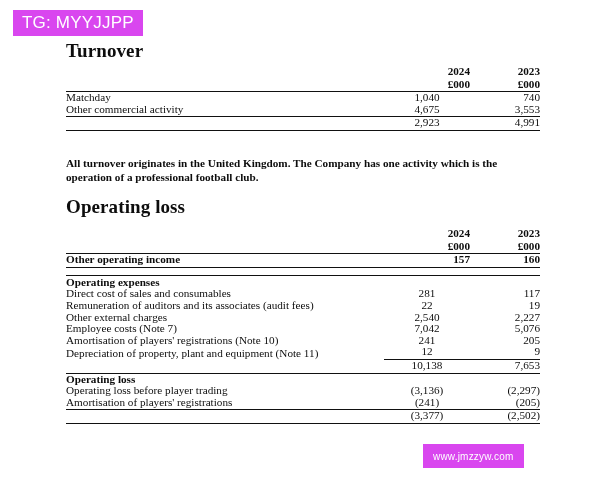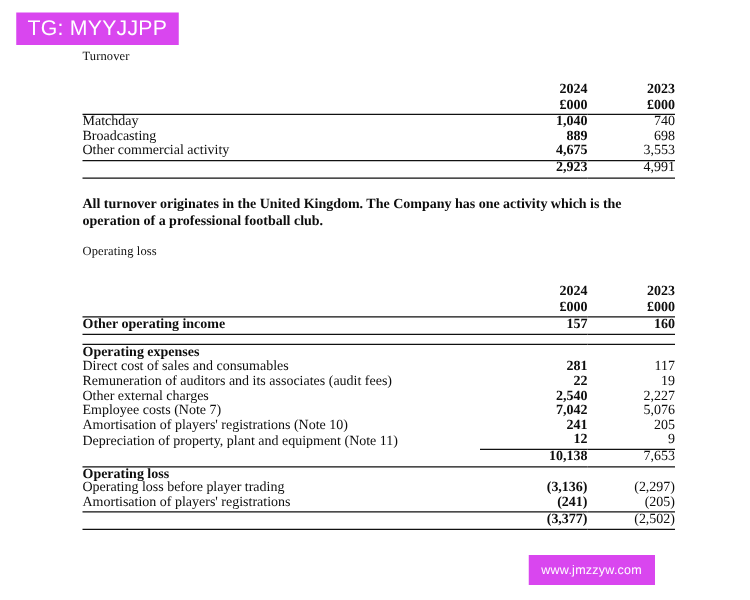--- a/index.html
+++ b/index.html
@@ -46,22 +46,22 @@
     top: 444px;
     height: 24px;
     padding: 0 10px;
     font-size: 10px;
   }
 
   
   .section-heading {
     position: absolute;
     left: 66px;
-    font-weight: normal;
-    font-size: 10px;
+    font-weight: bold;
+    font-size: 19px;
     letter-spacing: 0.1px;
   }
   #heading-turnover { top: 40px; }
   #heading-operating-loss { top: 196px; }
 
   
   .note-paragraph {
     position: absolute;
     left: 66px;
     top: 157px;
@@ -92,21 +92,21 @@
     height: 11.6px;
   }
   .col-label  { width: 318px; text-align: left; padding-left: 1px; }
   .col-y1     { width: 86px;  text-align: right; padding-right: 10px; }
   .col-y2     { width: 70px;  text-align: right; padding-right: 1px; }
 
   .year-head td { font-weight: bold; padding-bottom: 1px; }
   .unit-head td { font-weight: bold; padding-bottom: 1px; text-align: right; }
   .year-head .col-label, .unit-head .col-label { font-weight: normal; }
 
-  td.num-y1 { font-weight: bold; }
+  td.num-y1 { font-weight: normal; text-align: center; }
   td.num-y2 { font-weight: normal; }
 
   tr.bold-row td { font-weight: bold; }
   tr.label-bold td.col-label { font-weight: bold; }
 
   
   .rule-top td      { border-top: 1.1px solid #111; padding-top: 1px; margin-left: 48px; }
   .rule-bottom td   { border-bottom: 1.1px solid #111; padding-bottom: 1px; }
   .rule-thick td    { border-bottom: 1.6px solid #111; padding-bottom: 1px; }
   .rule-nums td.col-y1,
@@ -134,25 +134,20 @@
         <td class="col-label"></td>
         <td class="col-y1">£000</td>
         <td class="col-y2">£000</td>
       </tr>
 
       <tr>
         <td class="col-label">Matchday</td>
         <td class="col-y1 num-y1">1,040</td>
         <td class="col-y2 num-y2">740</td>
       </tr>
-      <tr>
-        <td class="col-label">Broadcasting</td>
-        <td class="col-y1 num-y1">889</td>
-        <td class="col-y2 num-y2">698</td>
-      </tr>
       <tr class="rule-bottom">
         <td class="col-label">Other commercial activity</td>
         <td class="col-y1 num-y1">4,675</td>
         <td class="col-y2 num-y2">3,553</td>
       </tr>
 
       <tr class="rule-thick">
         <td class="col-label"></td>
         <td class="col-y1 num-y1">2,923</td>
         <td class="col-y2 num-y2">4,991</td>

